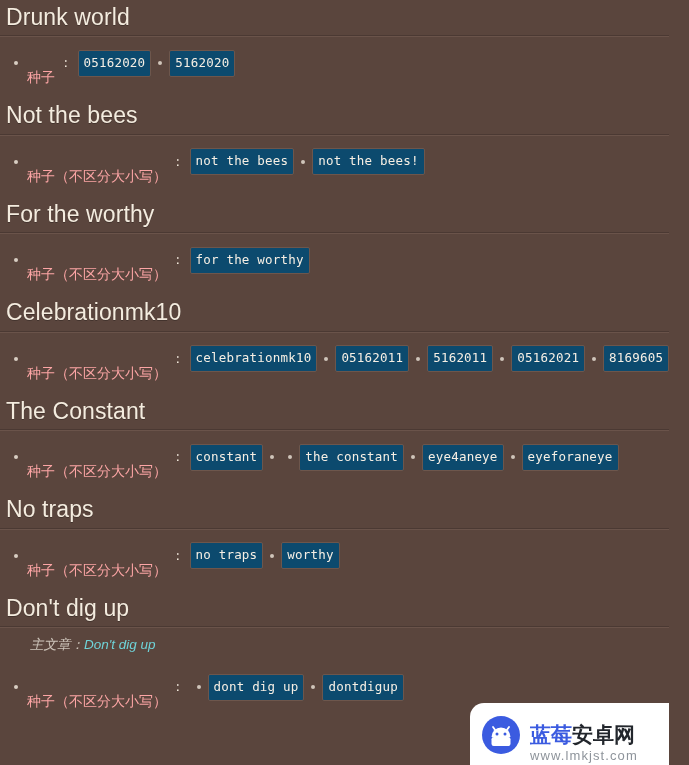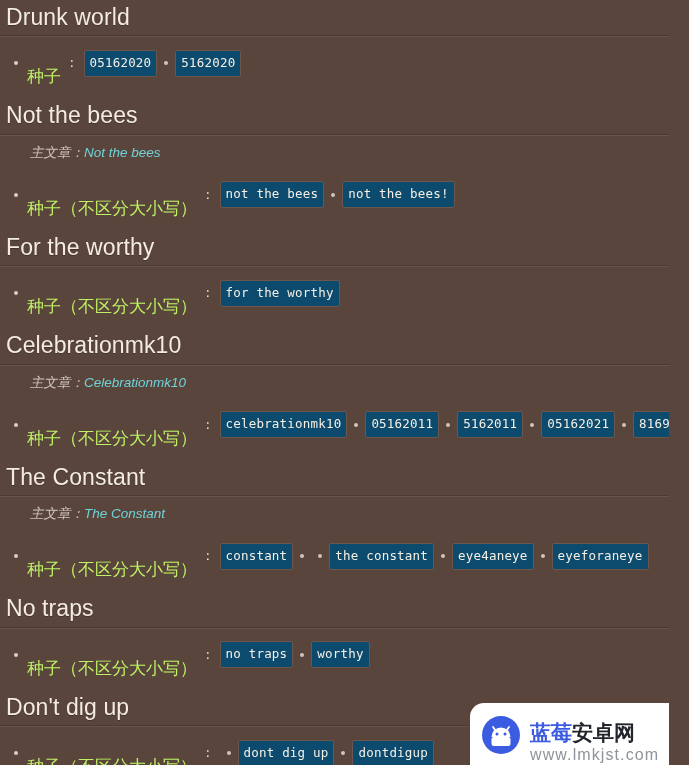--- a/index.html
+++ b/index.html
@@ -75,22 +75,22 @@
   .bullet {
     display: inline-block;
     width: 4px;
     height: 4px;
     background: #d8cec3;
     border-radius: 50%;
     margin-right: 9px;
     flex: 0 0 auto;
   }
   .seed-label {
-    color: #bef264;
-    font-size: 17px;
+    color: #fca5a5;
+    font-size: 14px;
     margin-right: 2px;
     margin-top: 28px;
   }
   .colon {
     color: #f0e7da;
     margin: 0 5px 0 2px;
   }
   .code {
     font-family: "DejaVu Sans Mono", "Liberation Mono", monospace;
     font-size: 12.5px;
@@ -143,21 +143,21 @@
   }
   .wm-title {
     font-size: 21px;
     font-weight: bold;
     letter-spacing: 0px;
     white-space: nowrap;
   }
   .wm-title .blue { color: #3b5be0; }
   .wm-title .dark { color: #22262c; }
   .wm-url {
-    font-size: 16px;
+    font-size: 13px;
     color: #8e949b;
     letter-spacing: 1.1px;
     margin-top: 4px;
     white-space: nowrap;
   }
 </style>
 </head>
 <body>
 
 <div class="page">
@@ -171,21 +171,20 @@
             <span class="seed-label">种子</span>
             <span class="colon">：</span>
             <code class="code">05162020</code>
             <span class="code-sep"></span>
             <code class="code">5162020</code>
           </li>
         </ul>
       </div>
       <div class="section">
         <h2 class="heading">Not the bees</h2>
-        <div class="mainlink-row"><span class="mainlink-label">主文章</span><span class="mainlink-sep">：</span><a class="mainlink" href="#">Not the bees</a></div>
         <ul class="seed-list">
           <li class="seed-item">
             <span class="bullet"></span>
             <span class="seed-label">种子（不区分大小写）</span>
             <span class="colon">：</span>
             <code class="code">not the bees</code>
             <span class="code-sep"></span>
             <code class="code">not the bees!</code>
           </li>
         </ul>
@@ -196,41 +195,39 @@
           <li class="seed-item">
             <span class="bullet"></span>
             <span class="seed-label">种子（不区分大小写）</span>
             <span class="colon">：</span>
             <code class="code">for the worthy</code>
           </li>
         </ul>
       </div>
       <div class="section">
         <h2 class="heading">Celebrationmk10</h2>
-        <div class="mainlink-row"><span class="mainlink-label">主文章</span><span class="mainlink-sep">：</span><a class="mainlink" href="#">Celebrationmk10</a></div>
         <ul class="seed-list">
           <li class="seed-item">
             <span class="bullet"></span>
             <span class="seed-label">种子（不区分大小写）</span>
             <span class="colon">：</span>
             <code class="code">celebrationmk10</code>
             <span class="code-sep"></span>
             <code class="code">05162011</code>
             <span class="code-sep"></span>
             <code class="code">5162011</code>
             <span class="code-sep"></span>
             <code class="code">05162021</code>
             <span class="code-sep"></span>
             <code class="code">8169605</code>
           </li>
         </ul>
       </div>
       <div class="section">
         <h2 class="heading">The Constant</h2>
-        <div class="mainlink-row"><span class="mainlink-label">主文章</span><span class="mainlink-sep">：</span><a class="mainlink" href="#">The Constant</a></div>
         <ul class="seed-list">
           <li class="seed-item">
             <span class="bullet"></span>
             <span class="seed-label">种子（不区分大小写）</span>
             <span class="colon">：</span>
             <code class="code">constant</code>
             <span class="code-sep"></span>
             <span class="code-sep"></span>
             <code class="code">the constant</code>
             <span class="code-sep"></span>
@@ -248,20 +245,21 @@
             <span class="seed-label">种子（不区分大小写）</span>
             <span class="colon">：</span>
             <code class="code">no traps</code>
             <span class="code-sep"></span>
             <code class="code">worthy</code>
           </li>
         </ul>
       </div>
       <div class="section">
         <h2 class="heading">Don't dig up</h2>
+        <div class="mainlink-row"><span class="mainlink-label">主文章</span><span class="mainlink-sep">：</span><a class="mainlink" href="#">Don't dig up</a></div>
         <ul class="seed-list">
           <li class="seed-item">
             <span class="bullet"></span>
             <span class="seed-label">种子（不区分大小写）</span>
             <span class="colon">：</span>
             <span class="code-sep"></span>
             <code class="code">dont dig up</code>
             <span class="code-sep"></span>
             <code class="code">dontdigup</code>
           </li>

